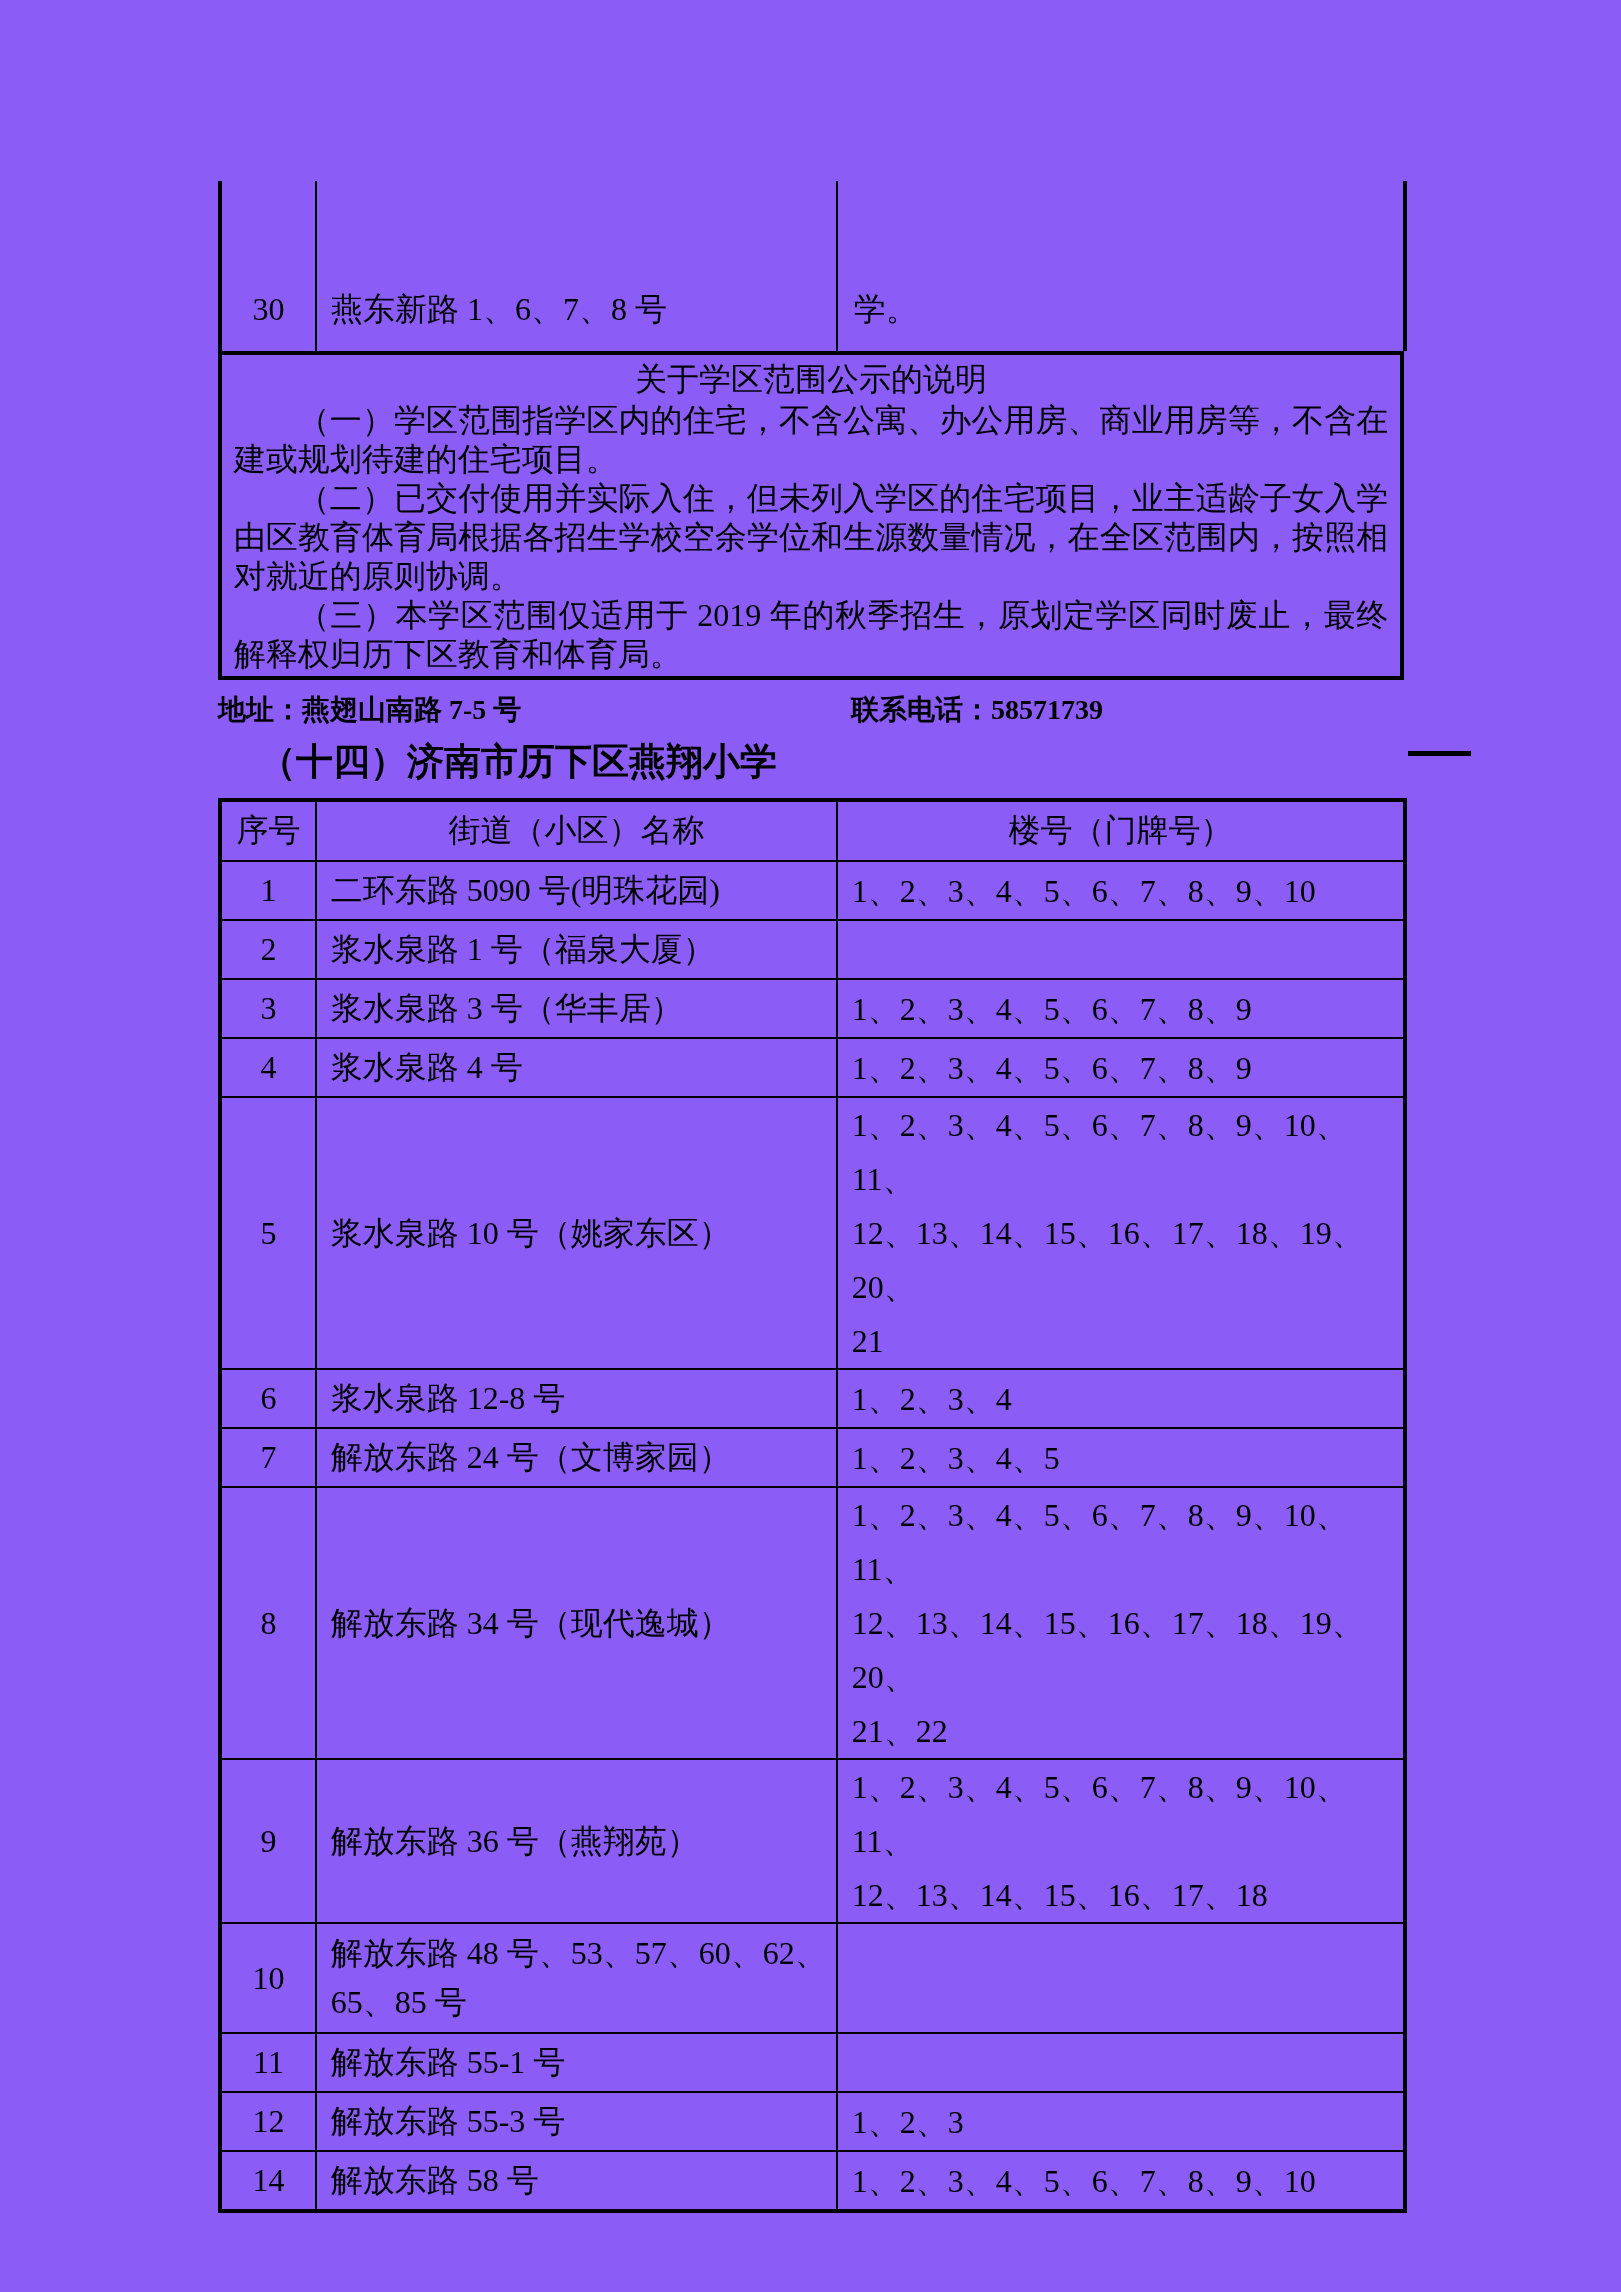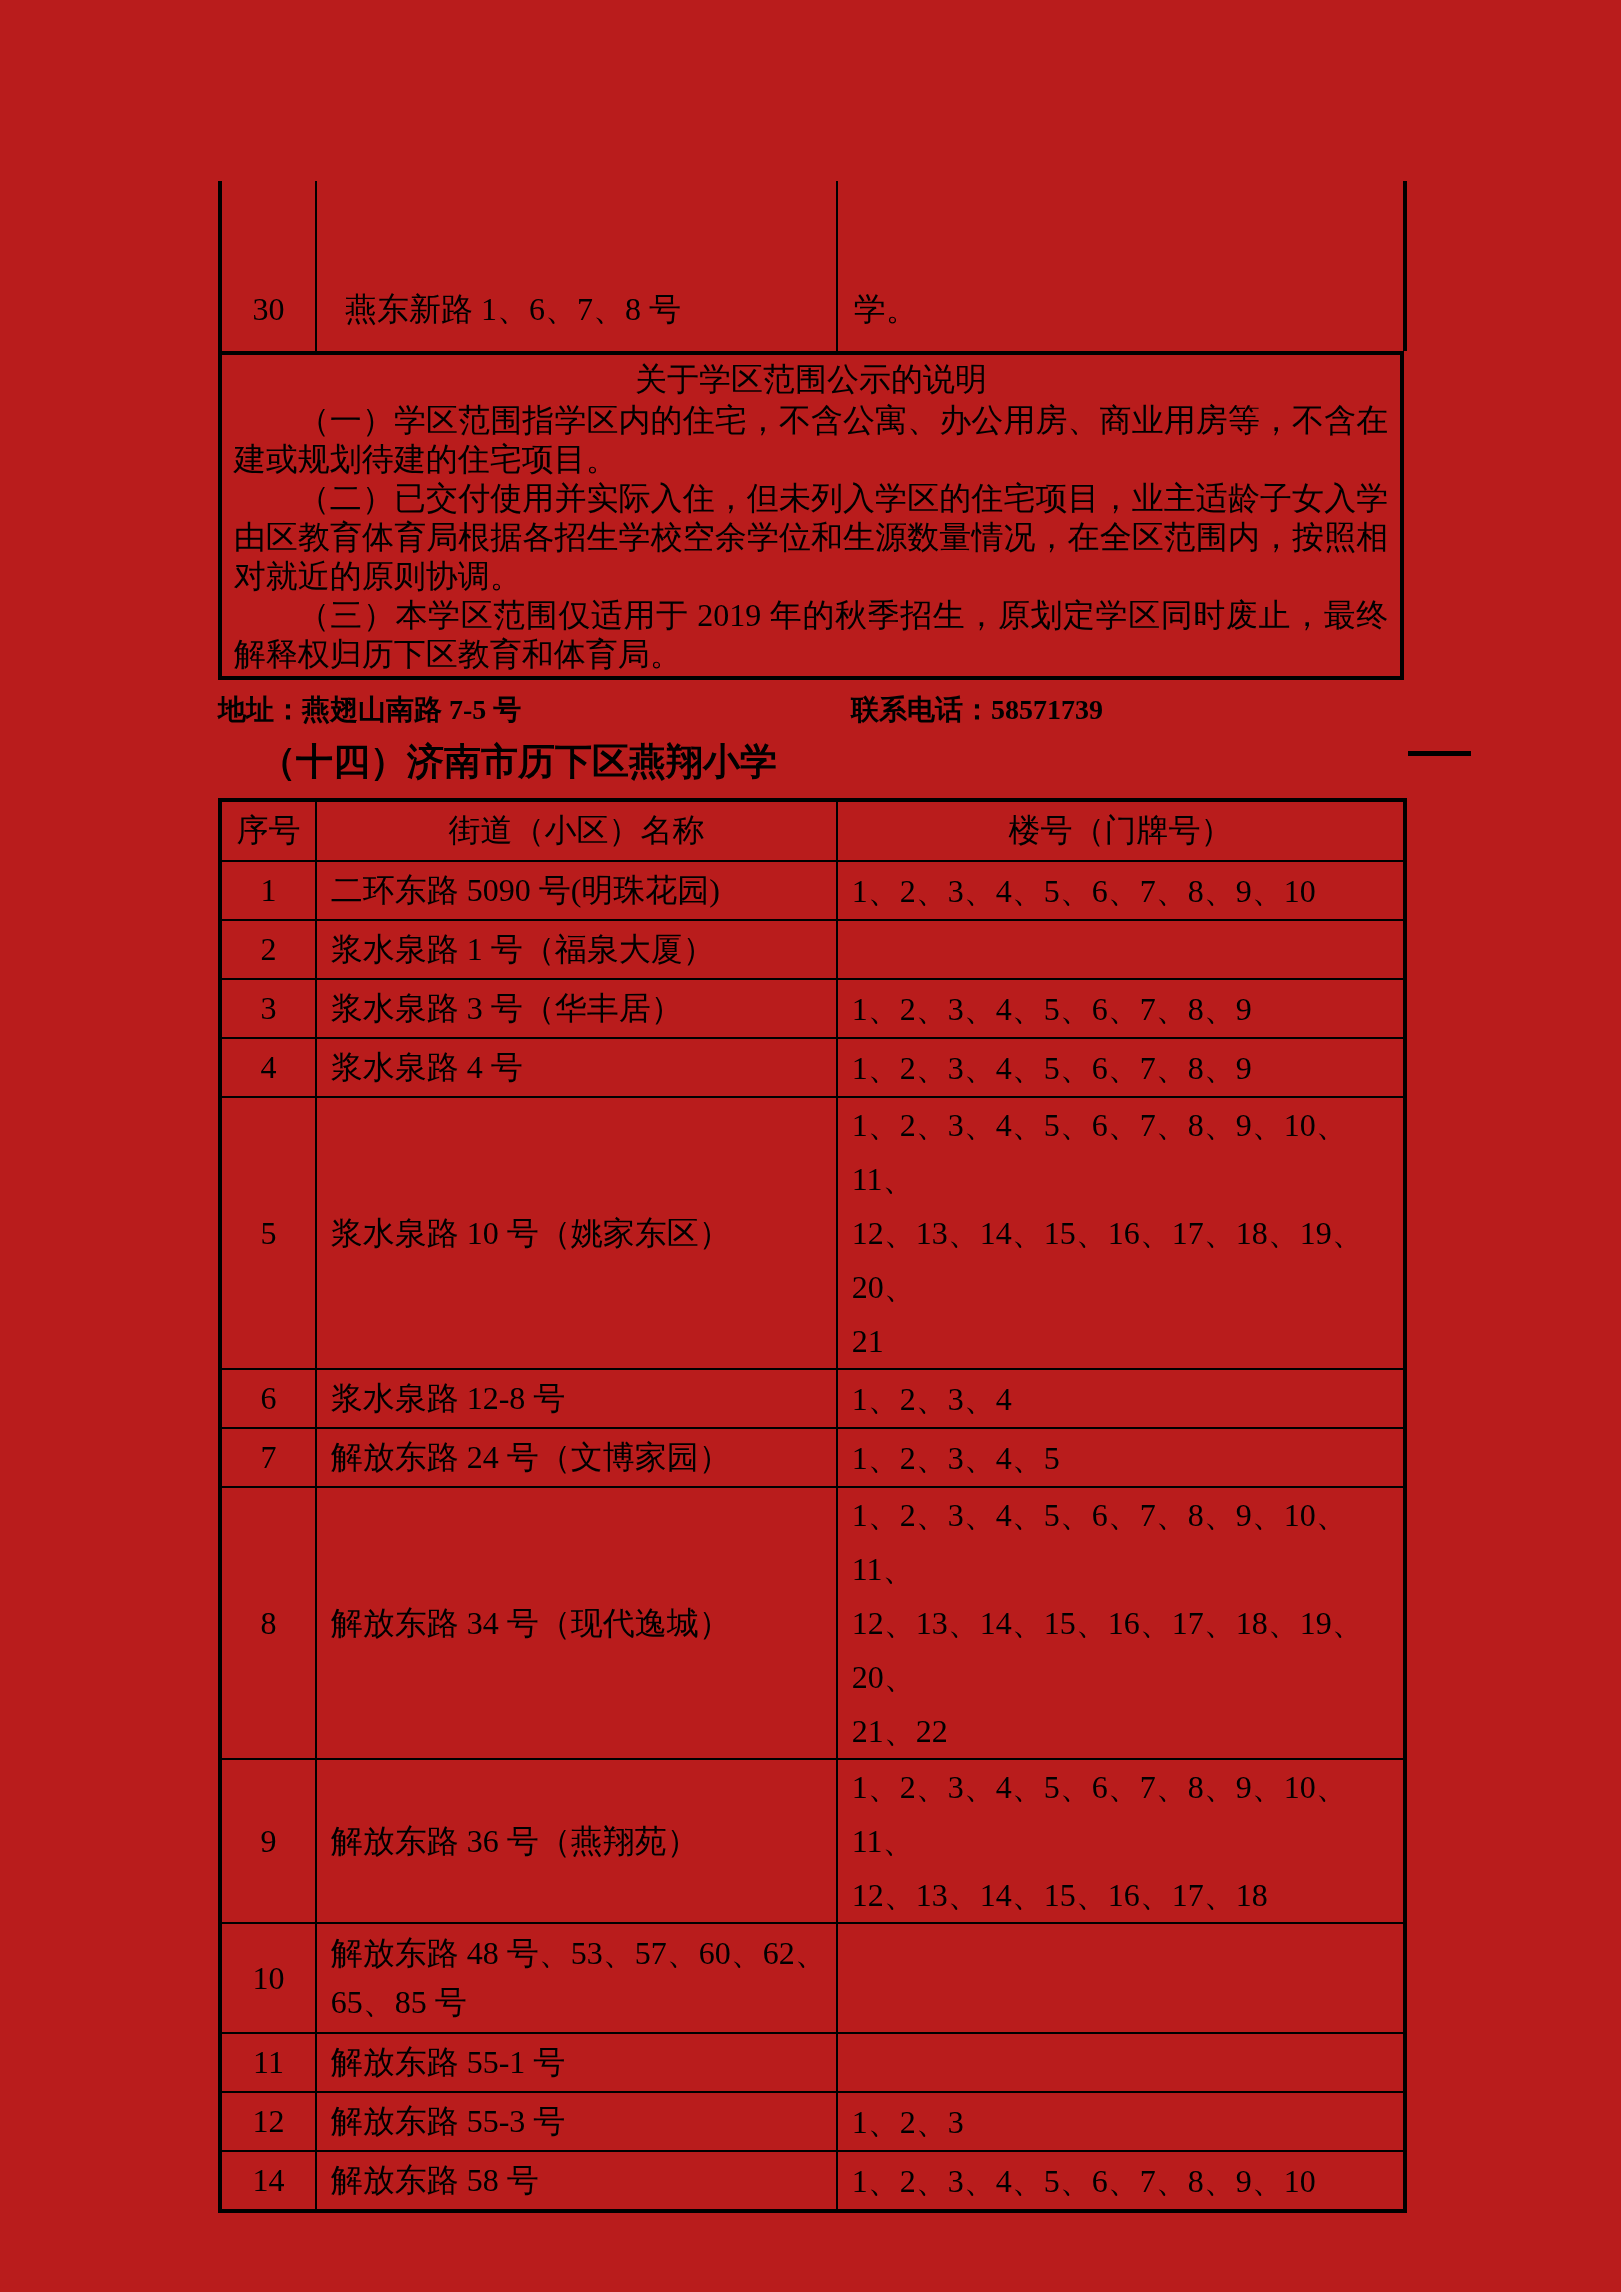--- a/index.html
+++ b/index.html
@@ -1,34 +1,34 @@
 <!DOCTYPE html>
 <html><head>
 <meta charset="utf-8">
 <style>
   html,body { margin:0; padding:0; background:#ffffff; }
   .page {
-    position:relative; width:1621px; height:2293px; background:#b91c1c;
+    position:relative; width:1621px; height:2293px; background:#8b5cf6;
     color:#000; font-family:"Liberation Serif","DejaVu Serif",serif;
     overflow:hidden;
   }
   .content { position:absolute; left:218px; top:181px; width:1186px; }
 
   
   table.frag {
     border-collapse:collapse; table-layout:fixed; width:1186px;
     border-left:4.9px solid #000; border-right:4.9px solid #000;
   }
   table.frag td {
     border:0 solid #000; border-left-width:2.9px; border-right-width:2.9px;
     height:147px; vertical-align:bottom; padding-bottom:21.6px;
     font-size:32px; line-height:39px;
   }
   table.frag td.num  { text-align:center; }
-  table.frag td.name { padding-left:28px; }
+  table.frag td.name { padding-left:14px; }
   table.frag td.nums { padding-left:15.7px; }
 
   
   .notice {
     border:4.9px solid #000; padding:3.9px 11.8px 2px 11.8px;
     font-size:32px; line-height:39px;
   }
   .notice-title { text-align:center; line-height:43px;font-family:Liberation Serif, serif; }
   .notice p { margin:0; text-indent:2em; text-align:justify; }
 

